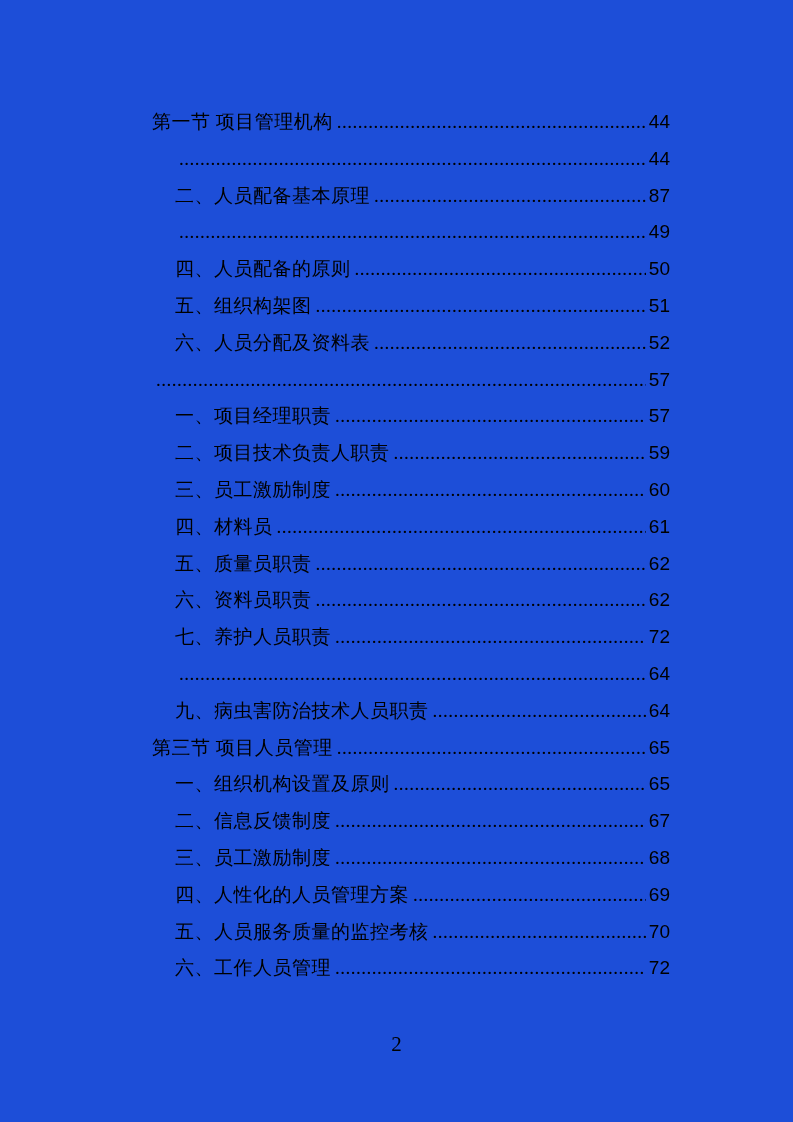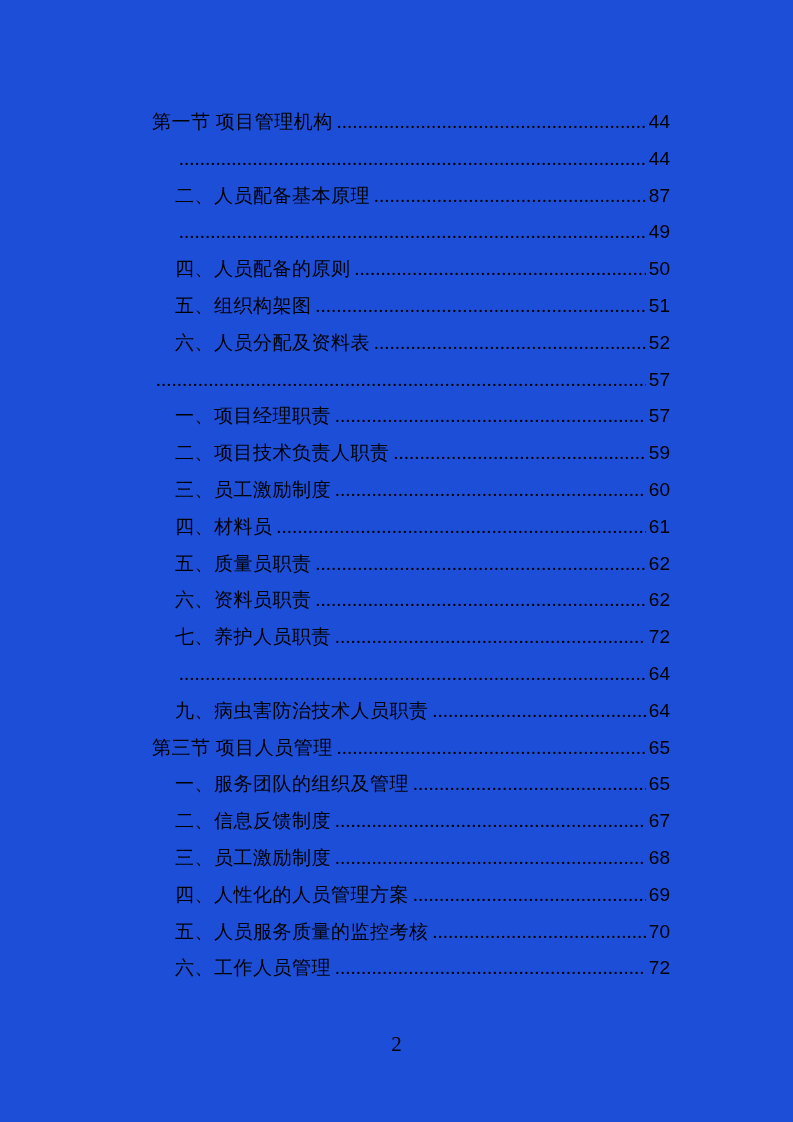--- a/index.html
+++ b/index.html
@@ -166,21 +166,21 @@
     <span class="toc-page">64</span>
   </div>
 
   <div class="toc-row level-1">
     <span class="toc-label">第三节 项目人员管理</span>
     <span class="toc-leader">......................................................................................................................................................</span>
     <span class="toc-page">65</span>
   </div>
 
   <div class="toc-row level-2">
-    <span class="toc-label">一、服务团队的组织及管理</span>
+    <span class="toc-label">一、组织机构设置及原则</span>
     <span class="toc-leader">......................................................................................................................................................</span>
     <span class="toc-page">65</span>
   </div>
 
   <div class="toc-row level-2">
     <span class="toc-label">二、信息反馈制度</span>
     <span class="toc-leader">......................................................................................................................................................</span>
     <span class="toc-page">67</span>
   </div>
 

